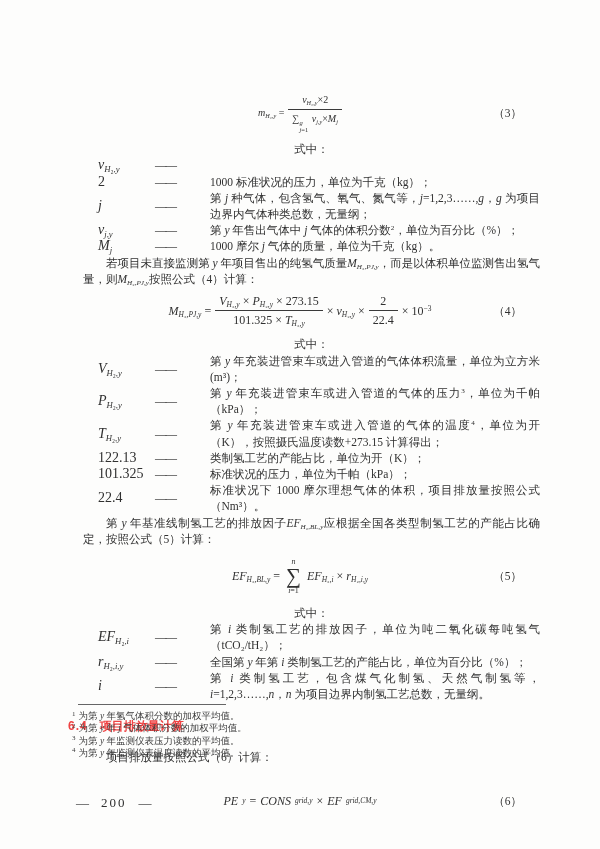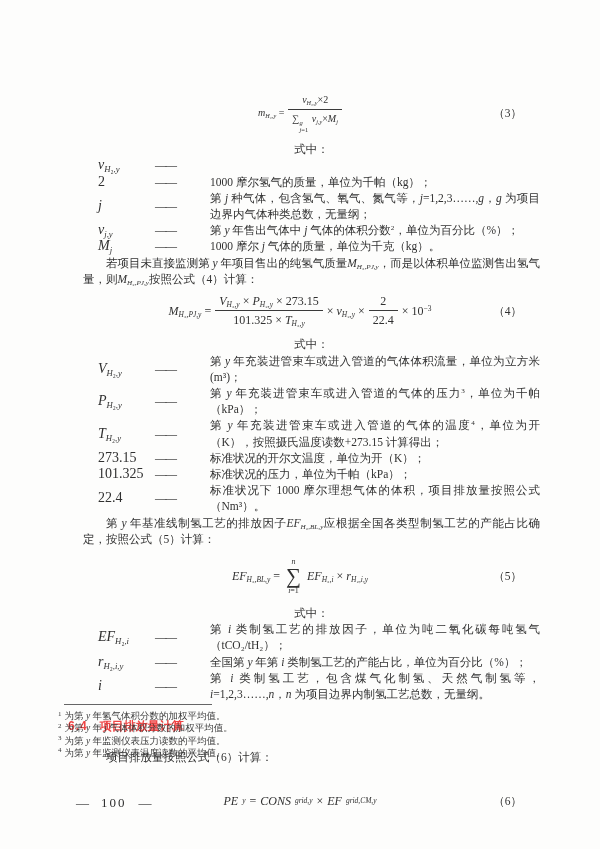--- a/index.html
+++ b/index.html
@@ -33,21 +33,21 @@
   .para { text-indent:2em; text-align:justify;margin-left:23px; }
   .dl-row { display:flex; align-items:center; }
   .dl-term { flex:none; width:95px; padding-left:38px; box-sizing:border-box; font-size:14px; }
   .dl-dash { flex:none; width:55px; letter-spacing:-1px; }
   .dl-desc { flex:1; text-align:justify; }
 
   .heading { margin:16px 0 14px 0; padding-left:8px; font-family:"Liberation Sans","DejaVu Sans",sans-serif; font-weight:bold; font-size:12px; color:#ef4444; }
   .heading .h-num { margin-right:12px; letter-spacing:1px; }
 
   
-  .footnotes { position:absolute; left:58px; top:704px; width:480px; font-size:9.5px; line-height:12.3px; color:#3a3a3a; }
+  .footnotes { position:absolute; left:72px; top:704px; width:480px; font-size:9.5px; line-height:12.3px; color:#3a3a3a; }
   .fn-rule { width:148px; border-top:1px solid #666; margin-bottom:5px; margin-left:6px; }
   .fn { white-space:nowrap; }
   .fn sup { font-size:7px; margin-right:3px; }
 
   .pageno { position:absolute; left:76px; top:795px; font-size:13px; color:#2f2f2f; }
   .pageno .pn-num { margin:0 12px; letter-spacing:2px; }
 </style>
 </head>
 <body>
 
@@ -73,21 +73,21 @@
   <p class="shizhong">式中：</p>
 
   <div>
     <div class="dl-row">
       <span class="dl-term"><i>v</i><sub><i>H</i>₂,<i>y</i></sub></span>
       <span class="dl-dash">——</span>
     </div>
     <div class="dl-row">
       <span class="dl-term">2</span>
       <span class="dl-dash">——</span>
-      <span class="dl-desc">1000 摩尔氢气的质量，单位为千帕（kg）；</span>
+      <span class="dl-desc">1000 标准状况的压力，单位为千克（kg）；</span>
     </div>
     <div class="dl-row">
       <span class="dl-term"><i>j</i></span>
       <span class="dl-dash">——</span>
       <span class="dl-desc">第 <i>j</i> 种气体，包含氢气、氧气、氮气等，<i>j</i>=1,2,3……,<i>g</i>，<i>g</i> 为项目边界内气体种类总数，无量纲；</span>
     </div>
     <div class="dl-row">
       <span class="dl-term"><i>v</i><sub><i>j</i>,<i>y</i></sub></span>
       <span class="dl-dash">——</span>
       <span class="dl-desc">第 <i>y</i> 年售出气体中 <i>j</i> 气体的体积分数<sup>2</sup>，单位为百分比（%）；</span>
@@ -130,23 +130,23 @@
       <span class="dl-term"><i>P</i><sub><i>H</i>₂,<i>y</i></sub></span>
       <span class="dl-dash">——</span>
       <span class="dl-desc">第 <i>y</i> 年充装进管束车或进入管道的气体的压力<sup>3</sup>，单位为千帕（kPa）；</span>
     </div>
     <div class="dl-row">
       <span class="dl-term"><i>T</i><sub><i>H</i>₂,<i>y</i></sub></span>
       <span class="dl-dash">——</span>
       <span class="dl-desc">第 <i>y</i> 年充装进管束车或进入管道的气体的温度<sup>4</sup>，单位为开（K），按照摄氏温度读数+273.15 计算得出；</span>
     </div>
     <div class="dl-row">
-      <span class="dl-term">273.15</span>
-      <span class="dl-dash">——</span>
-      <span class="dl-desc">标准状况的开尔文温度，单位为开（K）；</span>
+      <span class="dl-term">122.13</span>
+      <span class="dl-dash">——</span>
+      <span class="dl-desc">类制氢工艺的产能占比，单位为开（K）；</span>
     </div>
     <div class="dl-row">
       <span class="dl-term">101.325</span>
       <span class="dl-dash">——</span>
       <span class="dl-desc">标准状况的压力，单位为千帕（kPa）；</span>
     </div>
     <div class="dl-row">
       <span class="dl-term">22.4</span>
       <span class="dl-dash">——</span>
       <span class="dl-desc">标准状况下 1000 摩尔理想气体的体积，项目排放量按照公式（Nm³）。</span>
@@ -201,16 +201,16 @@
 
   <div class="footnotes">
     <div class="fn-rule"></div>
     <div class="fn"><sup>1</sup><span>为第 <i>y</i> 年氢气体积分数的加权平均值。</span></div>
     <div class="fn"><sup>2</sup><span>为第 <i>y</i> 年 <i>j</i> 气体体积分数的加权平均值。</span></div>
     <div class="fn"><sup>3</sup><span>为第 <i>y</i> 年监测仪表压力读数的平均值。</span></div>
     <div class="fn"><sup>4</sup><span>为第 <i>y</i> 年监测仪表温度读数的平均值。</span></div>
   </div>
 
   <div class="pageno">
-    <span class="pn-dash">—</span><span class="pn-num">100</span><span class="pn-dash">—</span>
+    <span class="pn-dash">—</span><span class="pn-num">200</span><span class="pn-dash">—</span>
   </div>
 
 </div>
 
 </body></html>

